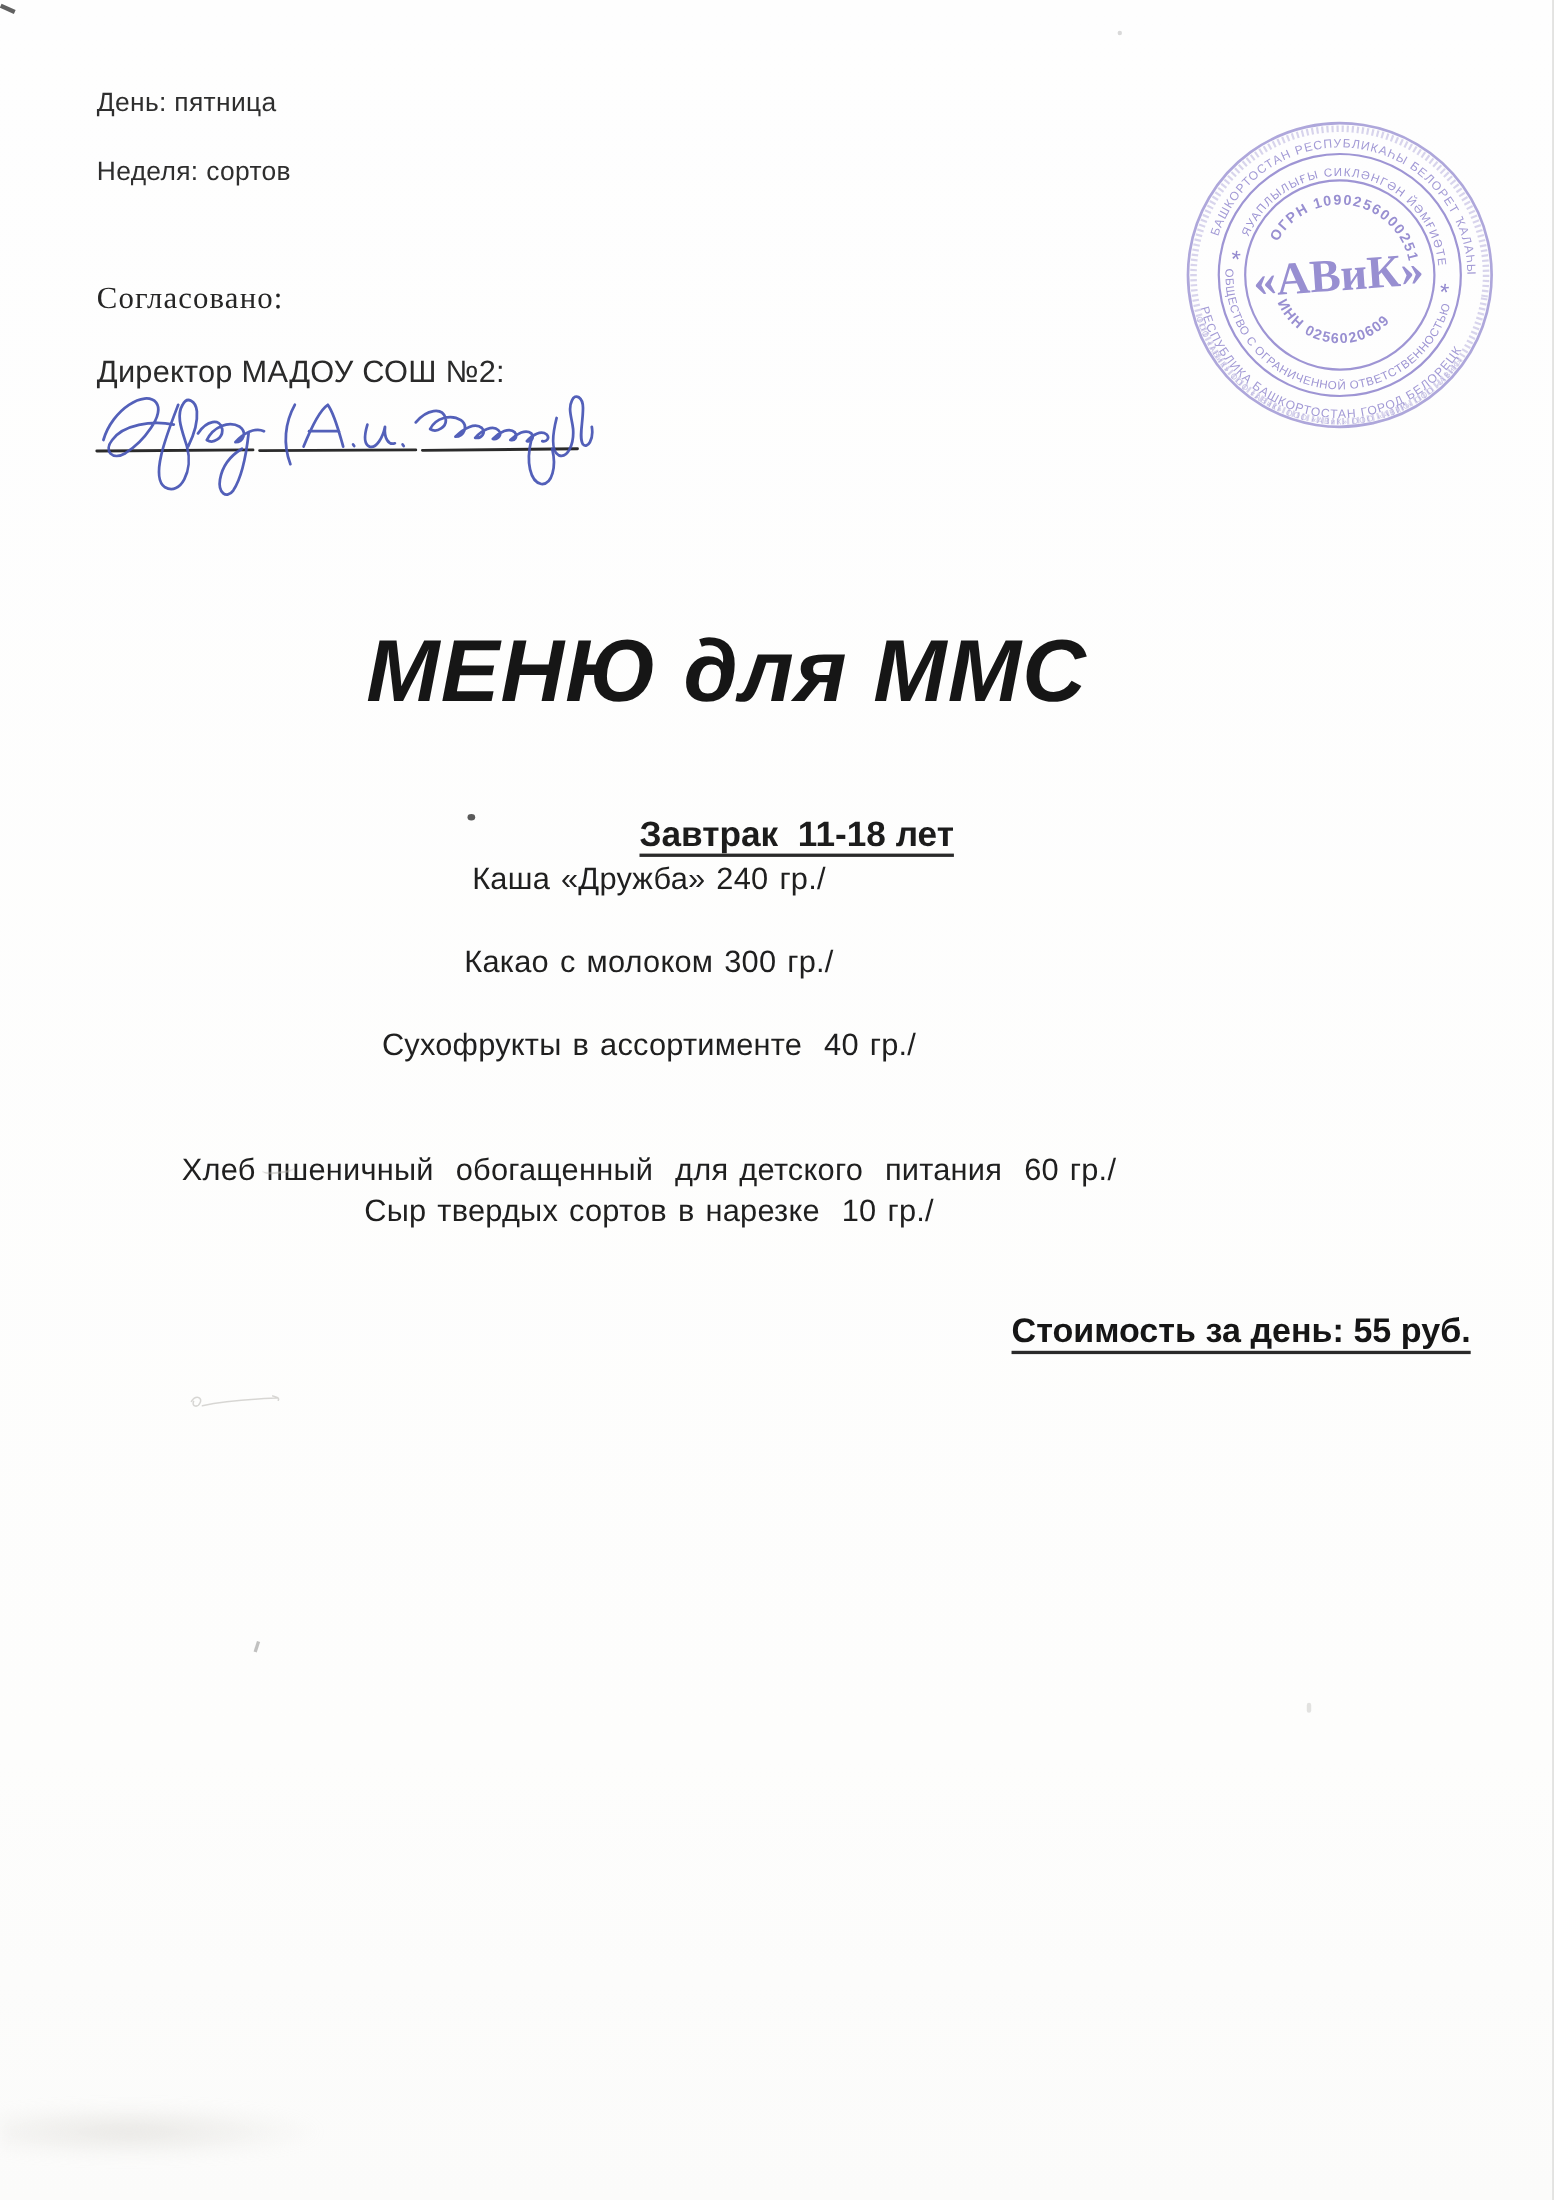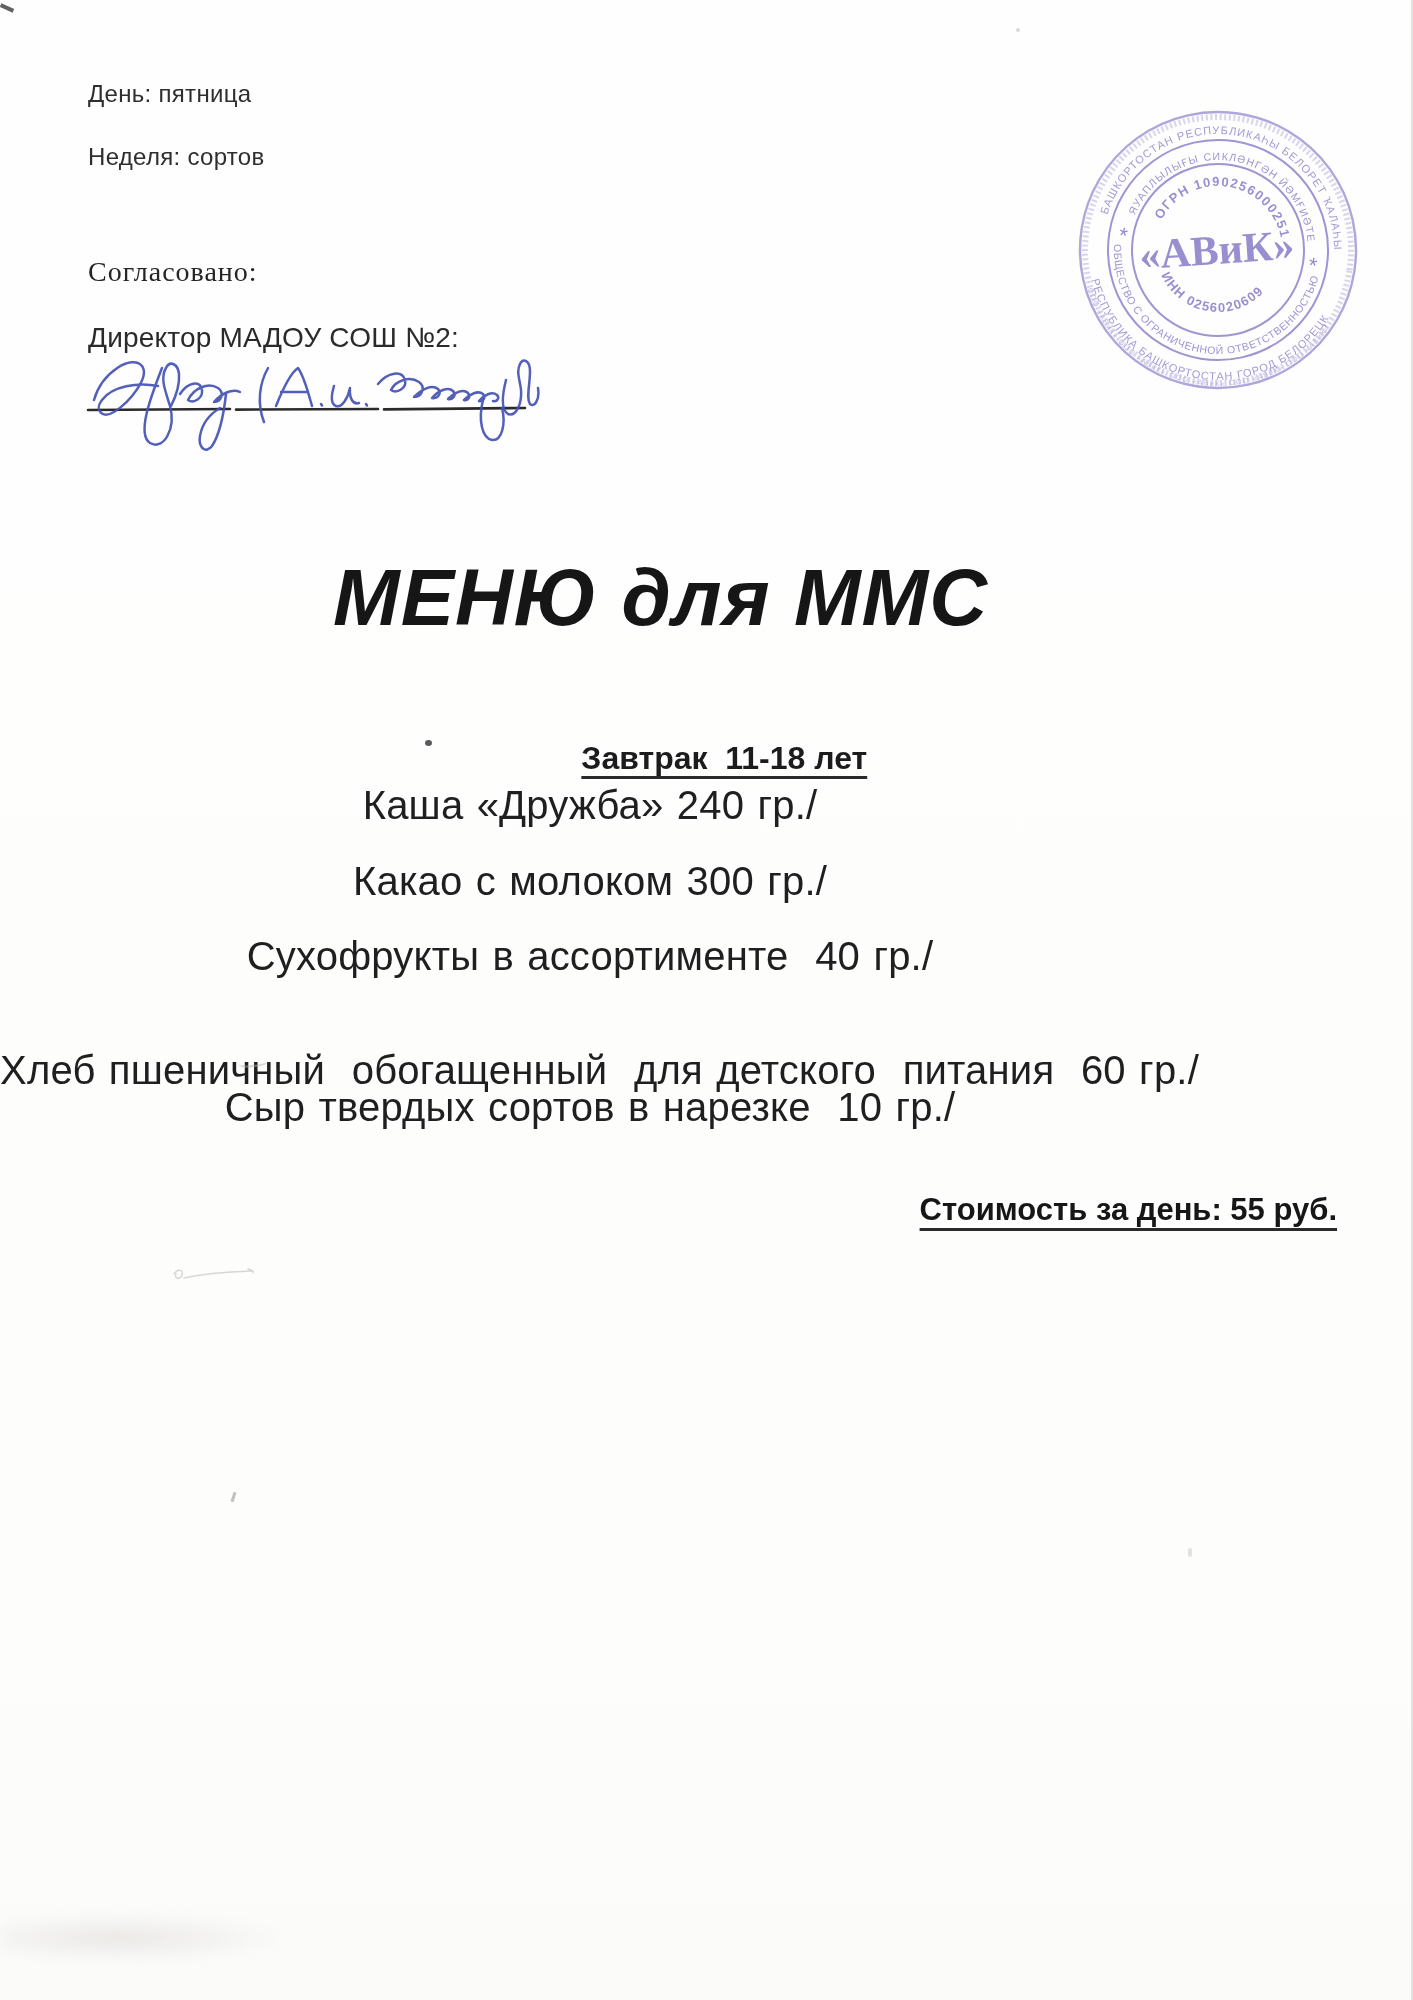--- a/index.html
+++ b/index.html
@@ -23,33 +23,33 @@
   .approved{
     left:88px;font-family:"Liberation Serif", serif;font-size:28px;color:#252525;
     letter-spacing:1px;white-space:pre;
   }
   .director{
     left:88px;font-size:28px;color:#2a2a2a;letter-spacing:.2px;white-space:pre;
   }
   .doc-title{
     left:0;width:1321px;text-align:center;
     font-size:80px;font-weight:bold;font-style:italic;
-    color:#161616;letter-spacing:1px;white-space:pre;
+    color:#161616;letter-spacing:1px;white-space:pre;margin-top:12px;
   }
   .subtitle{
     left:0;width:1413px;text-align:center;
     font-size:32px;font-weight:bold;color:#1c1c1c;white-space:pre;
   }
   .subtitle span{
     text-decoration:underline;text-decoration-thickness:3px;text-underline-offset:7px;
     text-decoration-color:#2a2a2a;
   }
   .menu-item{
     left:0;width:1180px;text-align:center;
-    font-size:40px;color:#1f1f1f;white-space:pre;word-spacing:2px;letter-spacing:.2px;
+    font-size:28px;color:#1f1f1f;white-space:pre;word-spacing:2px;letter-spacing:.2px;
   }
   .cost-line{
     right:74px;font-size:31px;font-weight:bold;color:#161616;white-space:pre;
   }
   .cost-line span{
     text-decoration:underline;text-decoration-thickness:3px;text-underline-offset:8px;
     text-decoration-color:#2a2a2a;
   }
   .stamp{left:1076px;top:108px;width:284px;height:284px;filter:blur(.3px);}
   .sig{left:78px;top:342px;width:470px;height:120px;}

